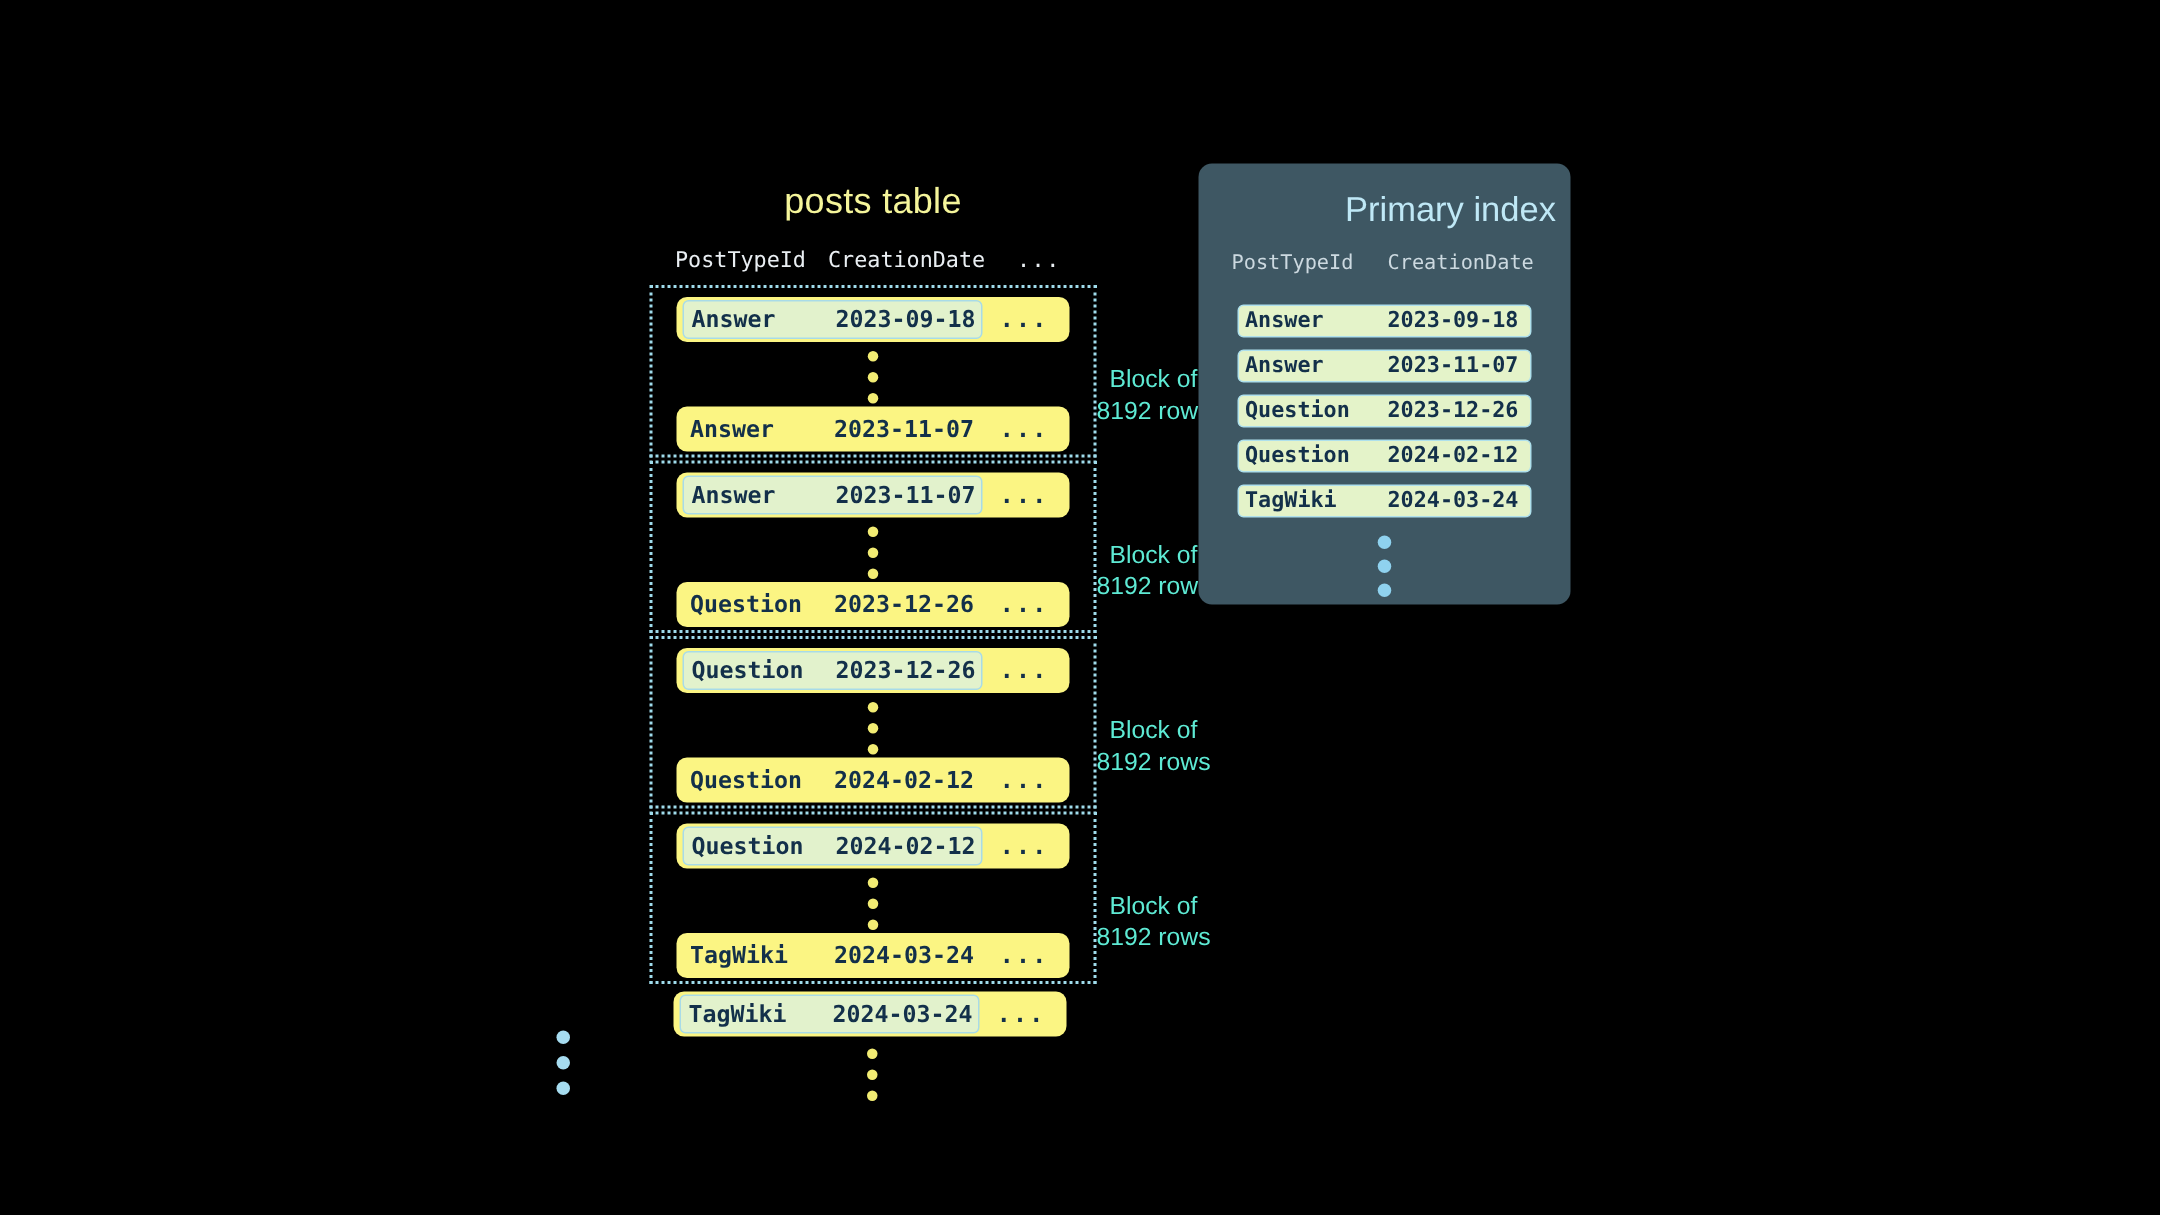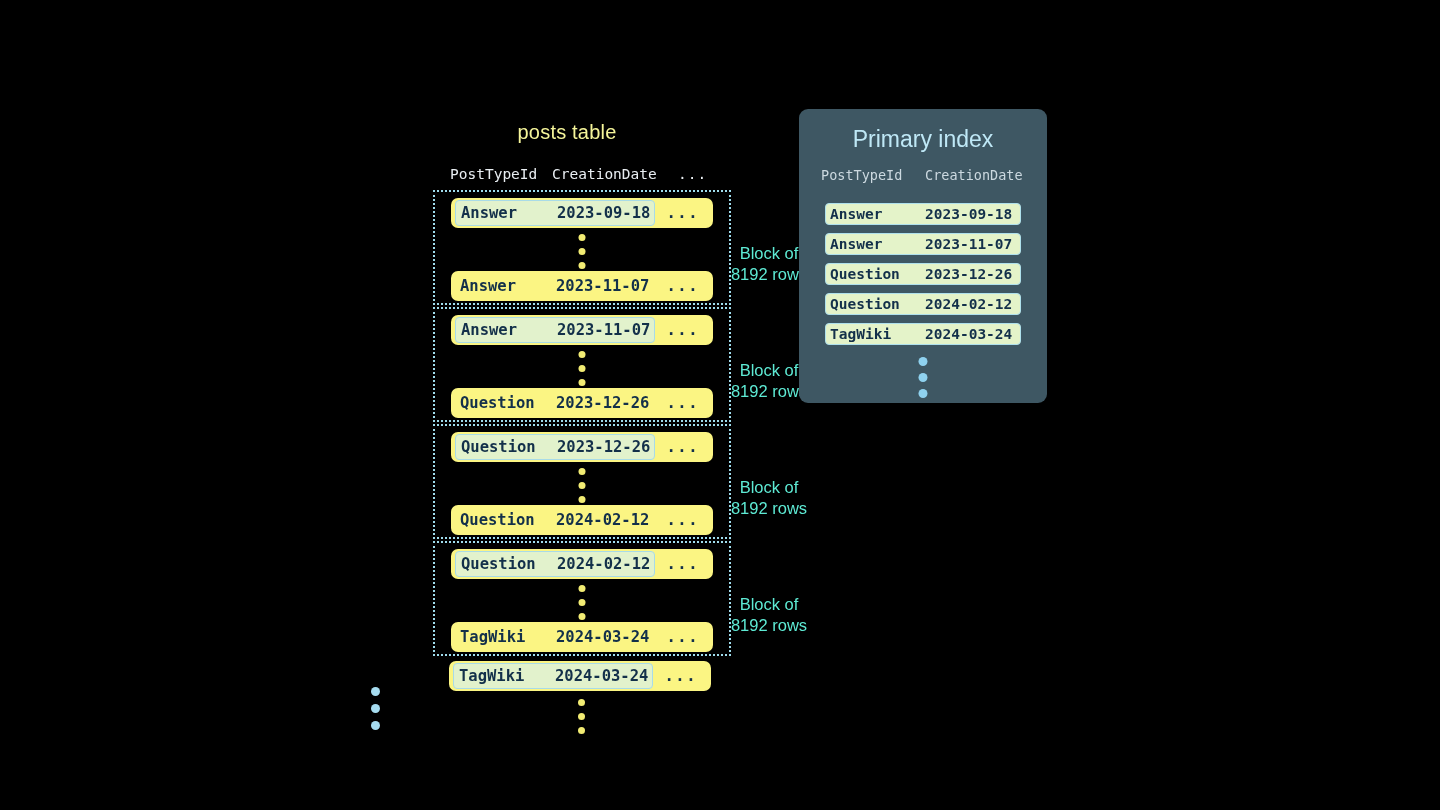--- a/index.html
+++ b/index.html
@@ -20,26 +20,26 @@
   .stage {
     position: absolute;
     left: 0; top: 0;
     width: 1440px;
     height: 810px;
   }
 
   
   .posts-title {
     position: absolute;
-    left: 418px;
+    left: 433px;
     top: 121px;
     width: 298px;
     text-align: center;
     font-family: "Liberation Sans", sans-serif;
-    font-size: 20px;
+    font-size: 24px;
     color: #f5f59a;
     letter-spacing: 0.2px;
   }
 
   .posts-header {
     position: absolute;
     left: 433px;
     top: 166px;
     width: 298px;
     height: 20px;
@@ -206,20 +206,21 @@
     border-radius: 9px;
   }
   .index-title {
     position: absolute;
     left: 0; top: 17px;
     width: 248px;
     text-align: center;
     font-family: "Liberation Sans", sans-serif;
     font-size: 23px;
     color: #bfe8f6;
+    padding-left: 44px;
   }
   .index-header {
     position: absolute;
     left: 0; top: 58px;
     width: 248px;
     height: 20px;
     font-family: "DejaVu Sans Mono", monospace;
     font-size: 13.5px;
     color: #ccd9e0;
     white-space: pre;

